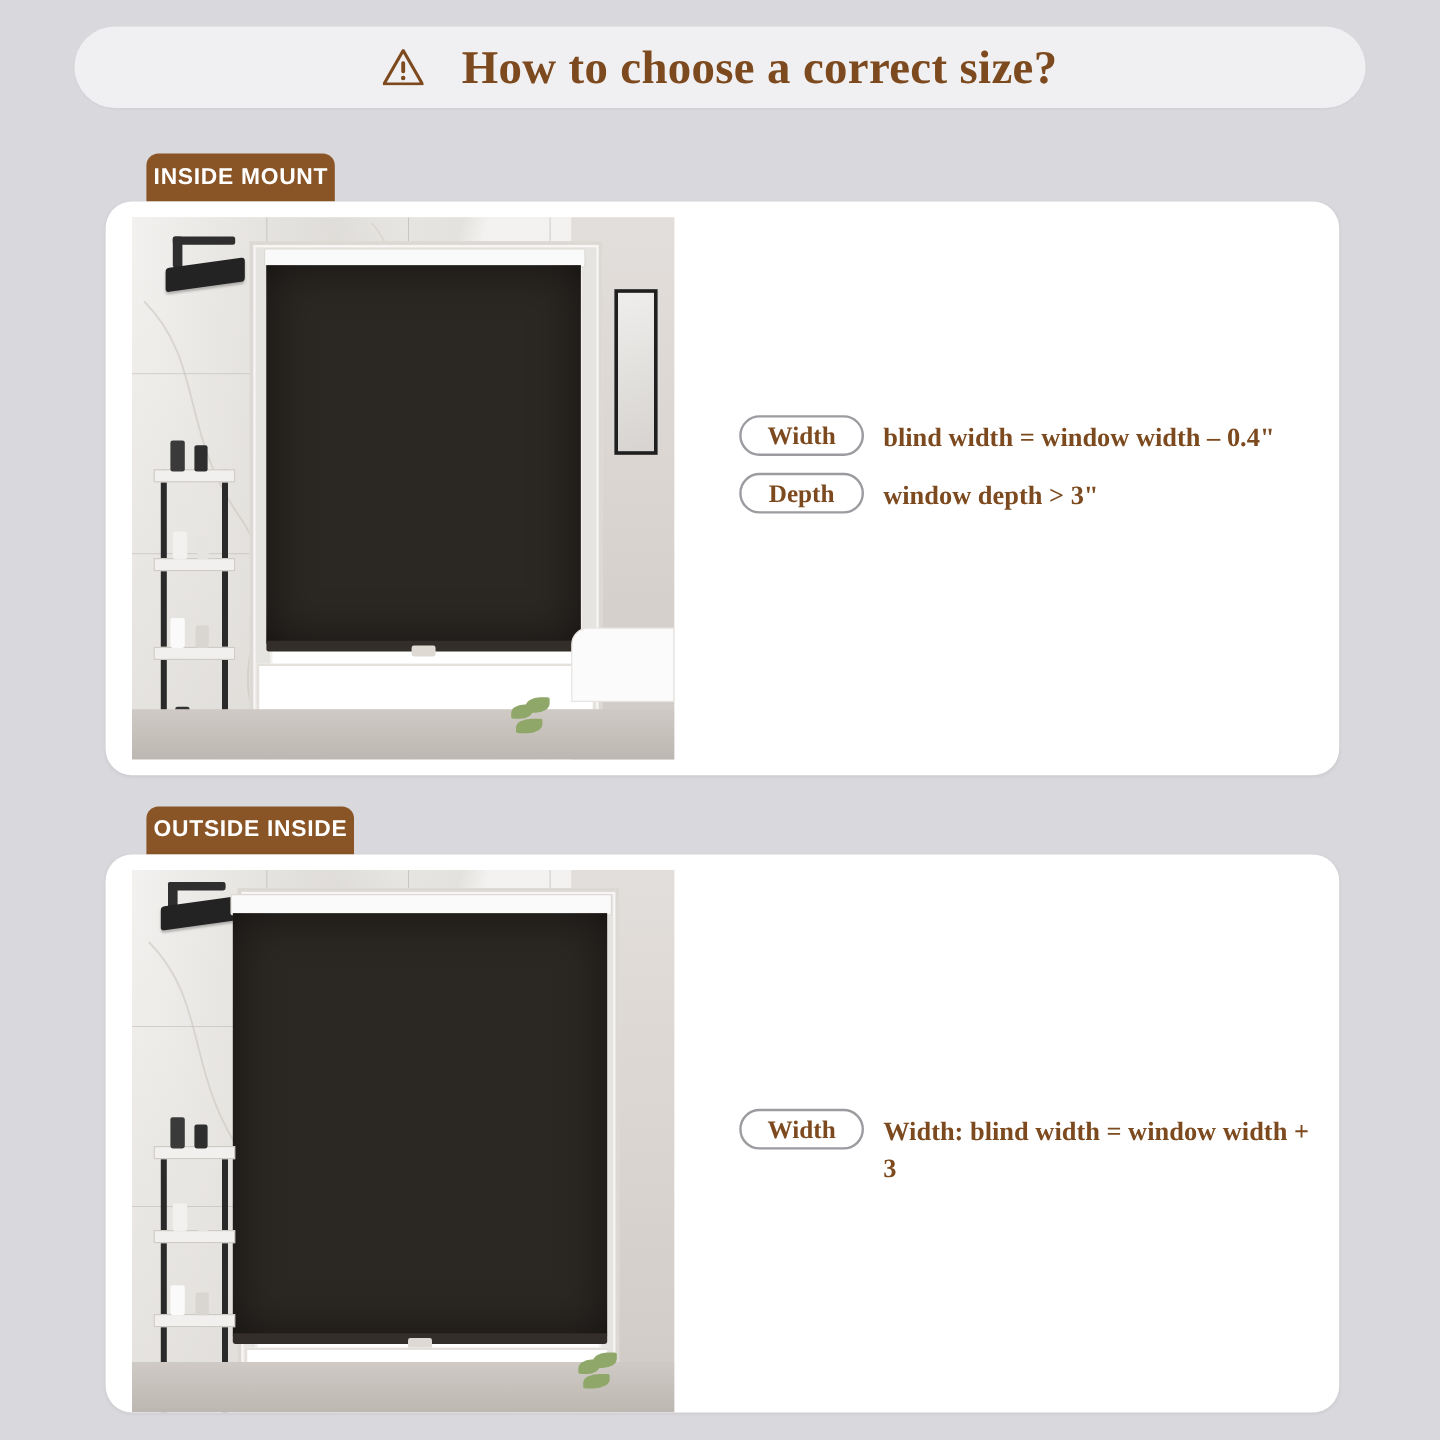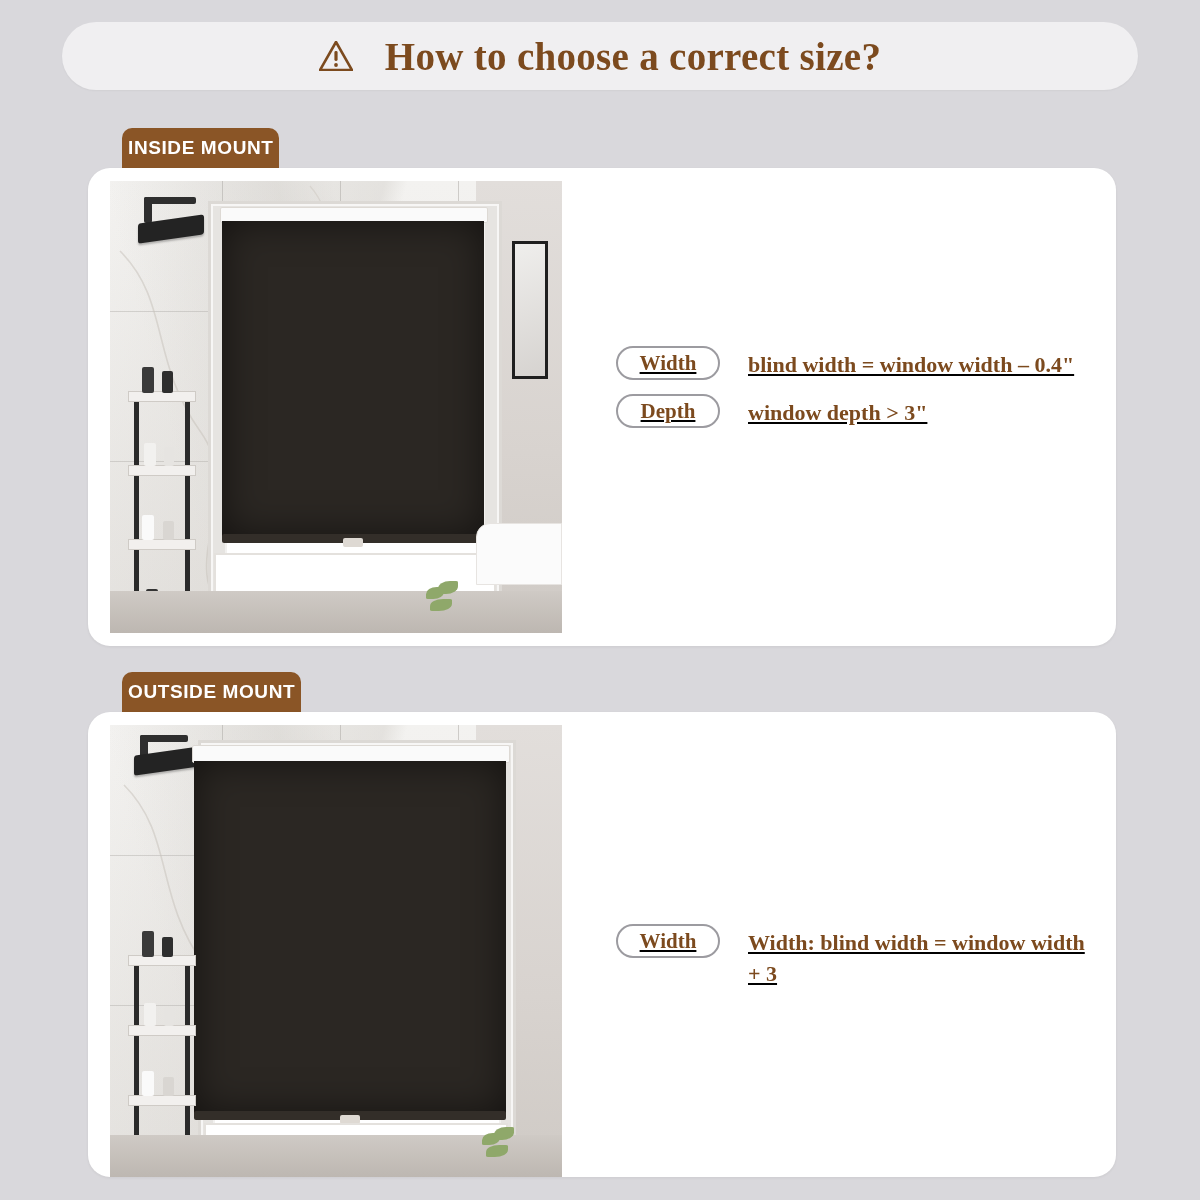--- a/index.html
+++ b/index.html
@@ -280,21 +280,20 @@
     position: absolute;
     background: #8fa86a;
     border-radius: 60% 10% 60% 10%;
   }
 
   
   .specs {
     position: absolute;
     left: 528px;
     right: 14px;
-    text-decoration: underline;
   }
   .card.inside .specs { top: 178px; }
   .card.outside .specs { top: 212px; }
 
   .spec-row {
     display: flex;
     align-items: flex-start;
     margin-bottom: 14px;
   }
   .pill {
@@ -307,21 +306,21 @@
     align-items: center;
     justify-content: center;
     font-family: "Liberation Serif", serif;
     font-weight: bold;
     font-size: 21px;
     color: #7c4a1e;
     box-sizing: border-box;
     padding: 0 14px;
   }
   .spec-text {
-    margin-left: 28px;
+    margin-left: 16px;
     font-family: "Liberation Serif", serif;
     font-weight: bold;
     font-size: 22px;
     line-height: 1.42;
     color: #7c4a1e;
     max-width: 420px;
     padding-top: 3px;
   }
 </style>
 </head>
@@ -405,21 +404,21 @@
         <div class="spec-text">blind width = window width – 0.4"</div>
       </div>
       <div class="spec-row">
         <div class="pill">Depth</div>
         <div class="spec-text">window depth  &gt;  3"</div>
       </div>
     </div>
   </div>
 
   <div class="tab outside">
-    <span>OUTSIDE MOUNT</span>
+    <span>OUTSIDE INSIDE</span>
   </div>
 
   <div class="card outside">
 
     <div class="photo">
       <div class="wall"></div>
       <div class="tile-lines"></div>
       <svg class="marble-veins" viewBox="0 0 452 452" preserveAspectRatio="none">
         <path d="M14 60 C 64 110, 44 170, 94 240 S 64 370, 124 440" stroke="#c9c4bd" stroke-width="1.6" fill="none"></path>
         <path d="M418 40 C 398 120, 428 170, 403 250 S 428 370, 398 440" stroke="#cdc8c1" stroke-width="1.4" fill="none"></path>

